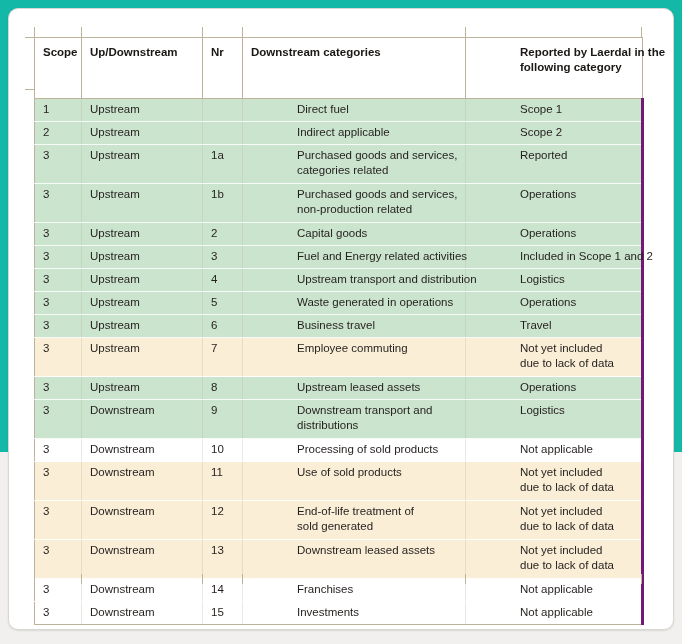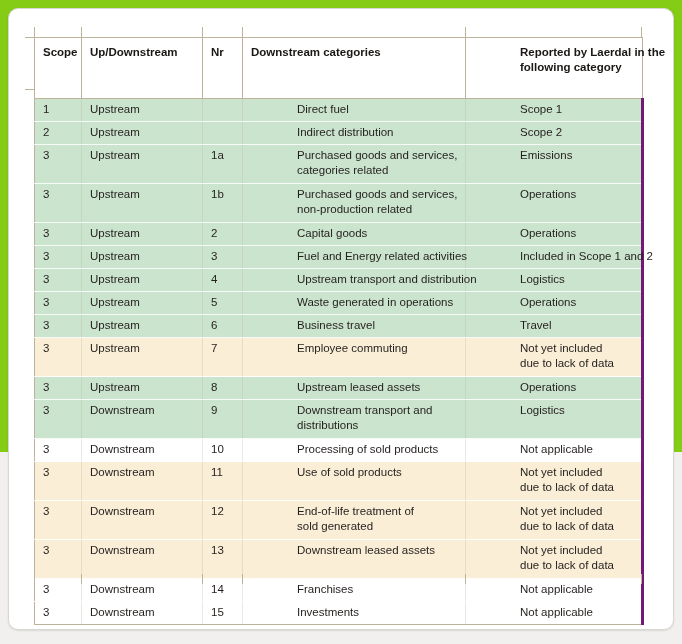--- a/index.html
+++ b/index.html
@@ -11,21 +11,21 @@
     width: 682px;
     height: 644px;
     overflow: hidden;
     font-family: "Liberation Sans", sans-serif;
   }
 
   .page {
     position: relative;
     width: 682px;
     height: 452px;
-    background: #84cc16;
+    background: #14b8a6;
   }
 
   
   .card {
     position: absolute;
     left: 8px;
     top: 8px;
     width: 664px;
     height: 620px;
     background: #ffffff;
@@ -146,36 +146,36 @@
               </td>
               <td>
                 <span class="cell-line">Scope 1</span>
               </td>
             </tr>
             <tr class="fill-green h1">
               <td>2</td>
               <td>Upstream</td>
               <td></td>
               <td>
-                <span class="cell-line">Indirect distribution</span>
+                <span class="cell-line">Indirect applicable</span>
               </td>
               <td>
                 <span class="cell-line">Scope 2</span>
               </td>
             </tr>
             <tr class="fill-green h2">
               <td>3</td>
               <td>Upstream</td>
               <td>1a</td>
               <td>
                 <span class="cell-line">Purchased goods and services,</span>
                 <span class="cell-line">categories related</span>
               </td>
               <td>
-                <span class="cell-line">Emissions</span>
+                <span class="cell-line">Reported</span>
               </td>
             </tr>
             <tr class="fill-green h2">
               <td>3</td>
               <td>Upstream</td>
               <td>1b</td>
               <td>
                 <span class="cell-line">Purchased goods and services,</span>
                 <span class="cell-line">non-production related</span>
               </td>

